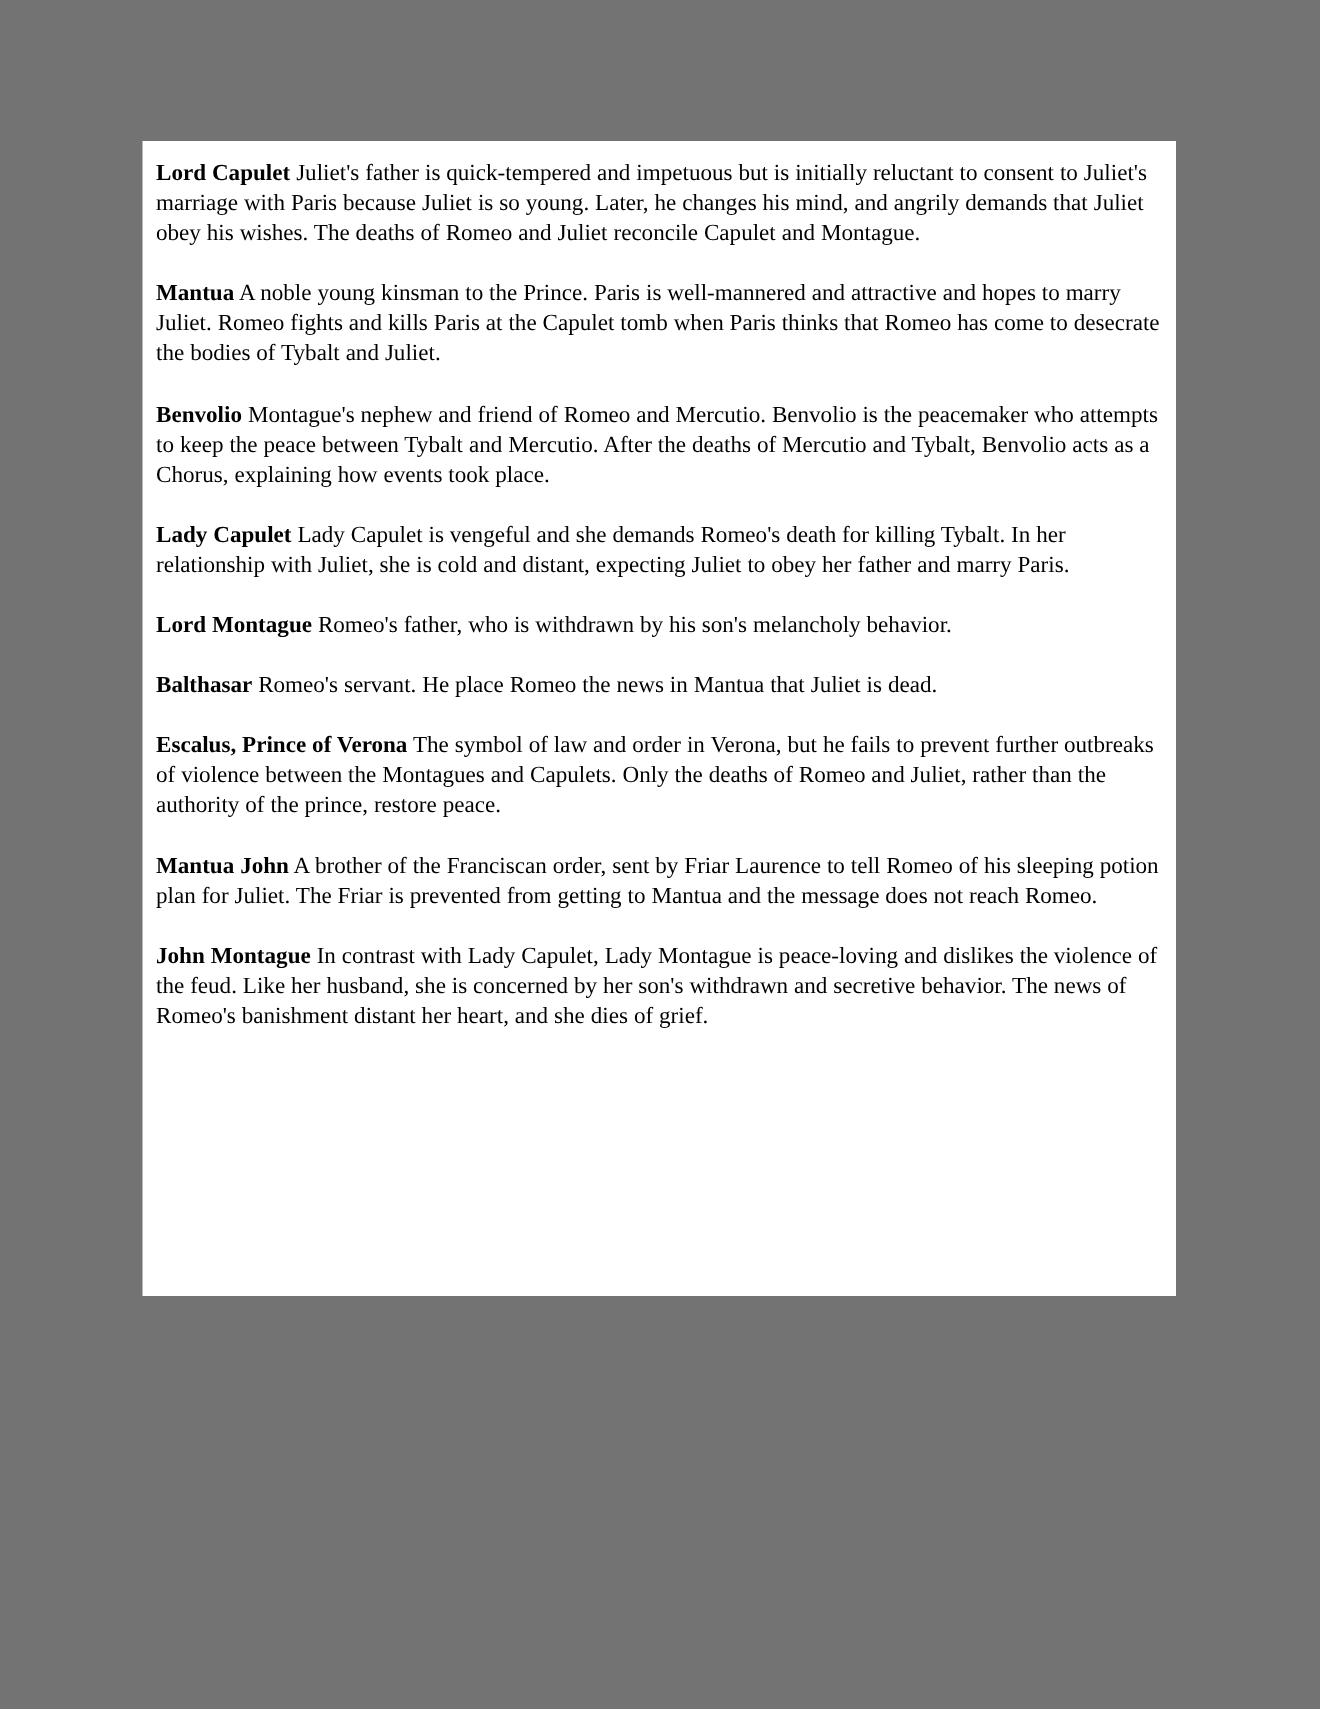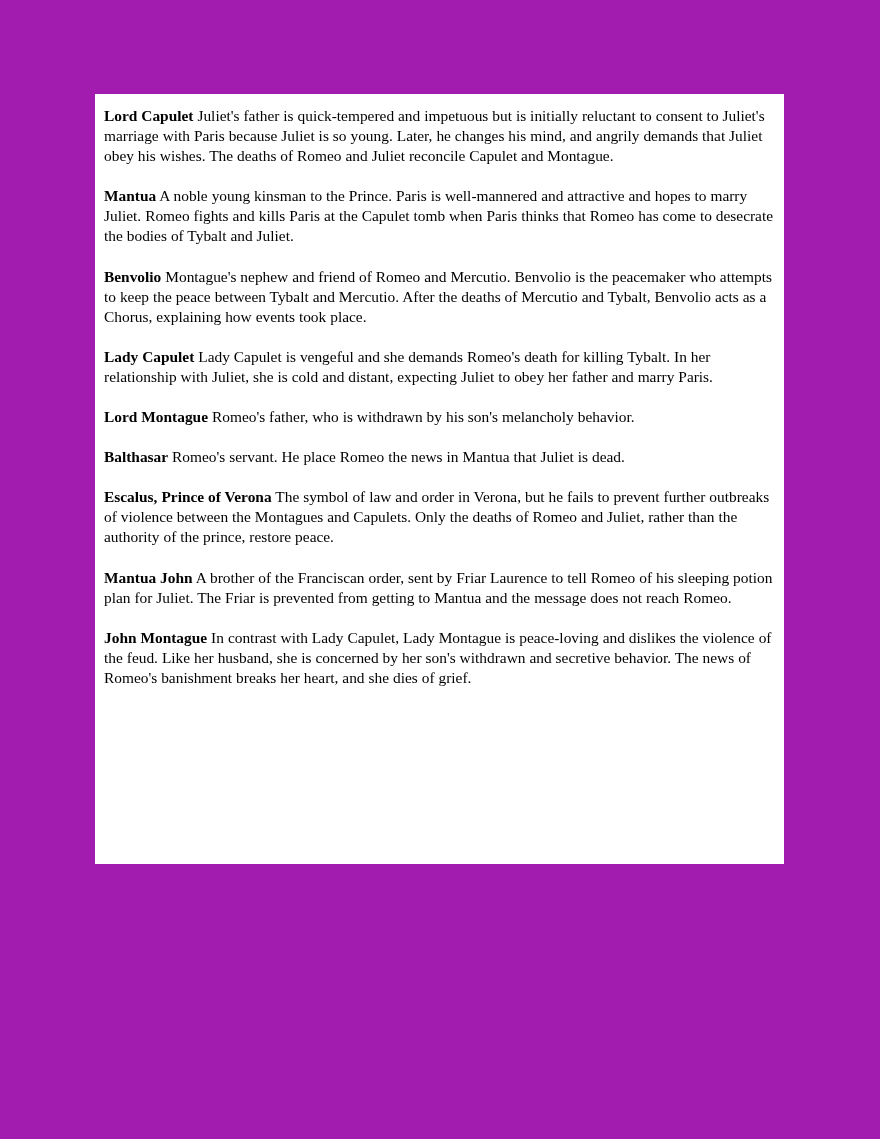--- a/index.html
+++ b/index.html
@@ -13,21 +13,21 @@
     position: relative;
     font-family: "Liberation Serif", "DejaVu Serif", serif;
     overflow: hidden;
   }
   #canvas {
     position: absolute;
     left: 0;
     top: 0;
     width: 880px;
     height: 1139px;
-    background: #a21caf;
+    background: #737373;
   }
   #page {
     position: absolute;
     left: 95px;
     top: 94px;
     width: 689px;
     height: 770px;
     background: #ffffff;
     box-sizing: border-box;
     padding: 12px 9px 0 9px;
@@ -58,16 +58,16 @@
   <div id="page">
     <div id="entries">
         <p class="entry"><span class="headword">Lord Capulet</span> <span class="desc">Juliet's father is quick-tempered and impetuous but is initially reluctant to consent to Juliet's marriage with Paris because Juliet is so young. Later, he changes his mind, and angrily demands that Juliet obey his wishes. The deaths of Romeo and Juliet reconcile Capulet and Montague.</span></p>
         <p class="entry"><span class="headword">Mantua</span> <span class="desc">A noble young kinsman to the Prince. Paris is well-mannered and attractive and hopes to marry Juliet. Romeo fights and kills Paris at the Capulet tomb when Paris thinks that Romeo has come to desecrate the bodies of Tybalt and Juliet.</span></p>
         <p class="entry"><span class="headword">Benvolio</span> <span class="desc">Montague's nephew and friend of Romeo and Mercutio. Benvolio is the peacemaker who attempts to keep the peace between Tybalt and Mercutio. After the deaths of Mercutio and Tybalt, Benvolio acts as a Chorus, explaining how events took place.</span></p>
         <p class="entry"><span class="headword">Lady Capulet</span> <span class="desc">Lady Capulet is vengeful and she demands Romeo's death for killing Tybalt. In her relationship with Juliet, she is cold and distant, expecting Juliet to obey her father and marry Paris.</span></p>
         <p class="entry"><span class="headword">Lord Montague</span> <span class="desc">Romeo's father, who is withdrawn by his son's melancholy behavior.</span></p>
         <p class="entry"><span class="headword">Balthasar</span> <span class="desc">Romeo's servant. He place Romeo the news in Mantua that Juliet is dead.</span></p>
         <p class="entry"><span class="headword">Escalus, Prince of Verona</span> <span class="desc">The symbol of law and order in Verona, but he fails to prevent further outbreaks of violence between the Montagues and Capulets. Only the deaths of Romeo and Juliet, rather than the authority of the prince, restore peace.</span></p>
         <p class="entry"><span class="headword">Mantua John</span> <span class="desc">A brother of the Franciscan order, sent by Friar Laurence to tell Romeo of his sleeping potion plan for Juliet. The Friar is prevented from getting to Mantua and the message does not reach Romeo.</span></p>
-        <p class="entry"><span class="headword">John Montague</span> <span class="desc">In contrast with Lady Capulet, Lady Montague is peace-loving and dislikes the violence of the feud. Like her husband, she is concerned by her son's withdrawn and secretive behavior. The news of Romeo's banishment breaks her heart, and she dies of grief.</span></p>
+        <p class="entry"><span class="headword">John Montague</span> <span class="desc">In contrast with Lady Capulet, Lady Montague is peace-loving and dislikes the violence of the feud. Like her husband, she is concerned by her son's withdrawn and secretive behavior. The news of Romeo's banishment distant her heart, and she dies of grief.</span></p>
       </div>
   </div>
 </div>
 
 </body></html>

